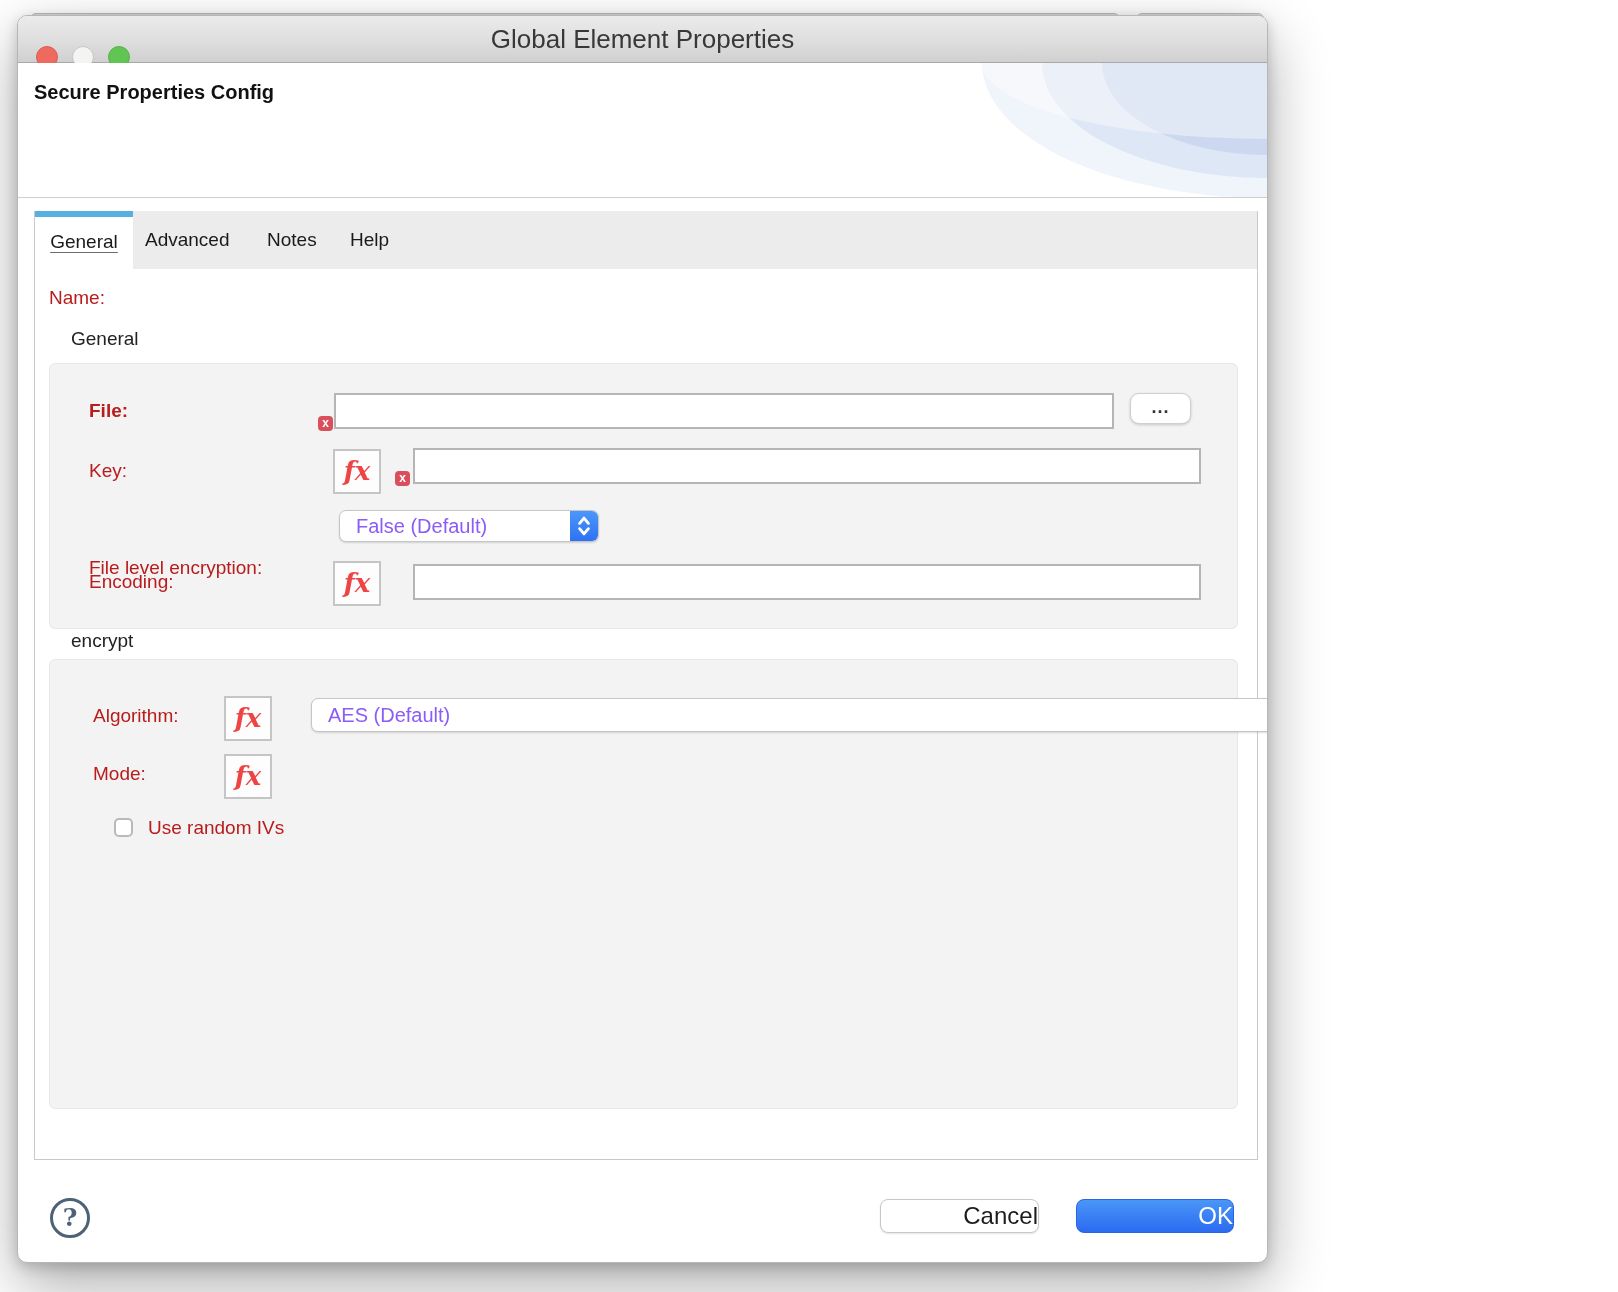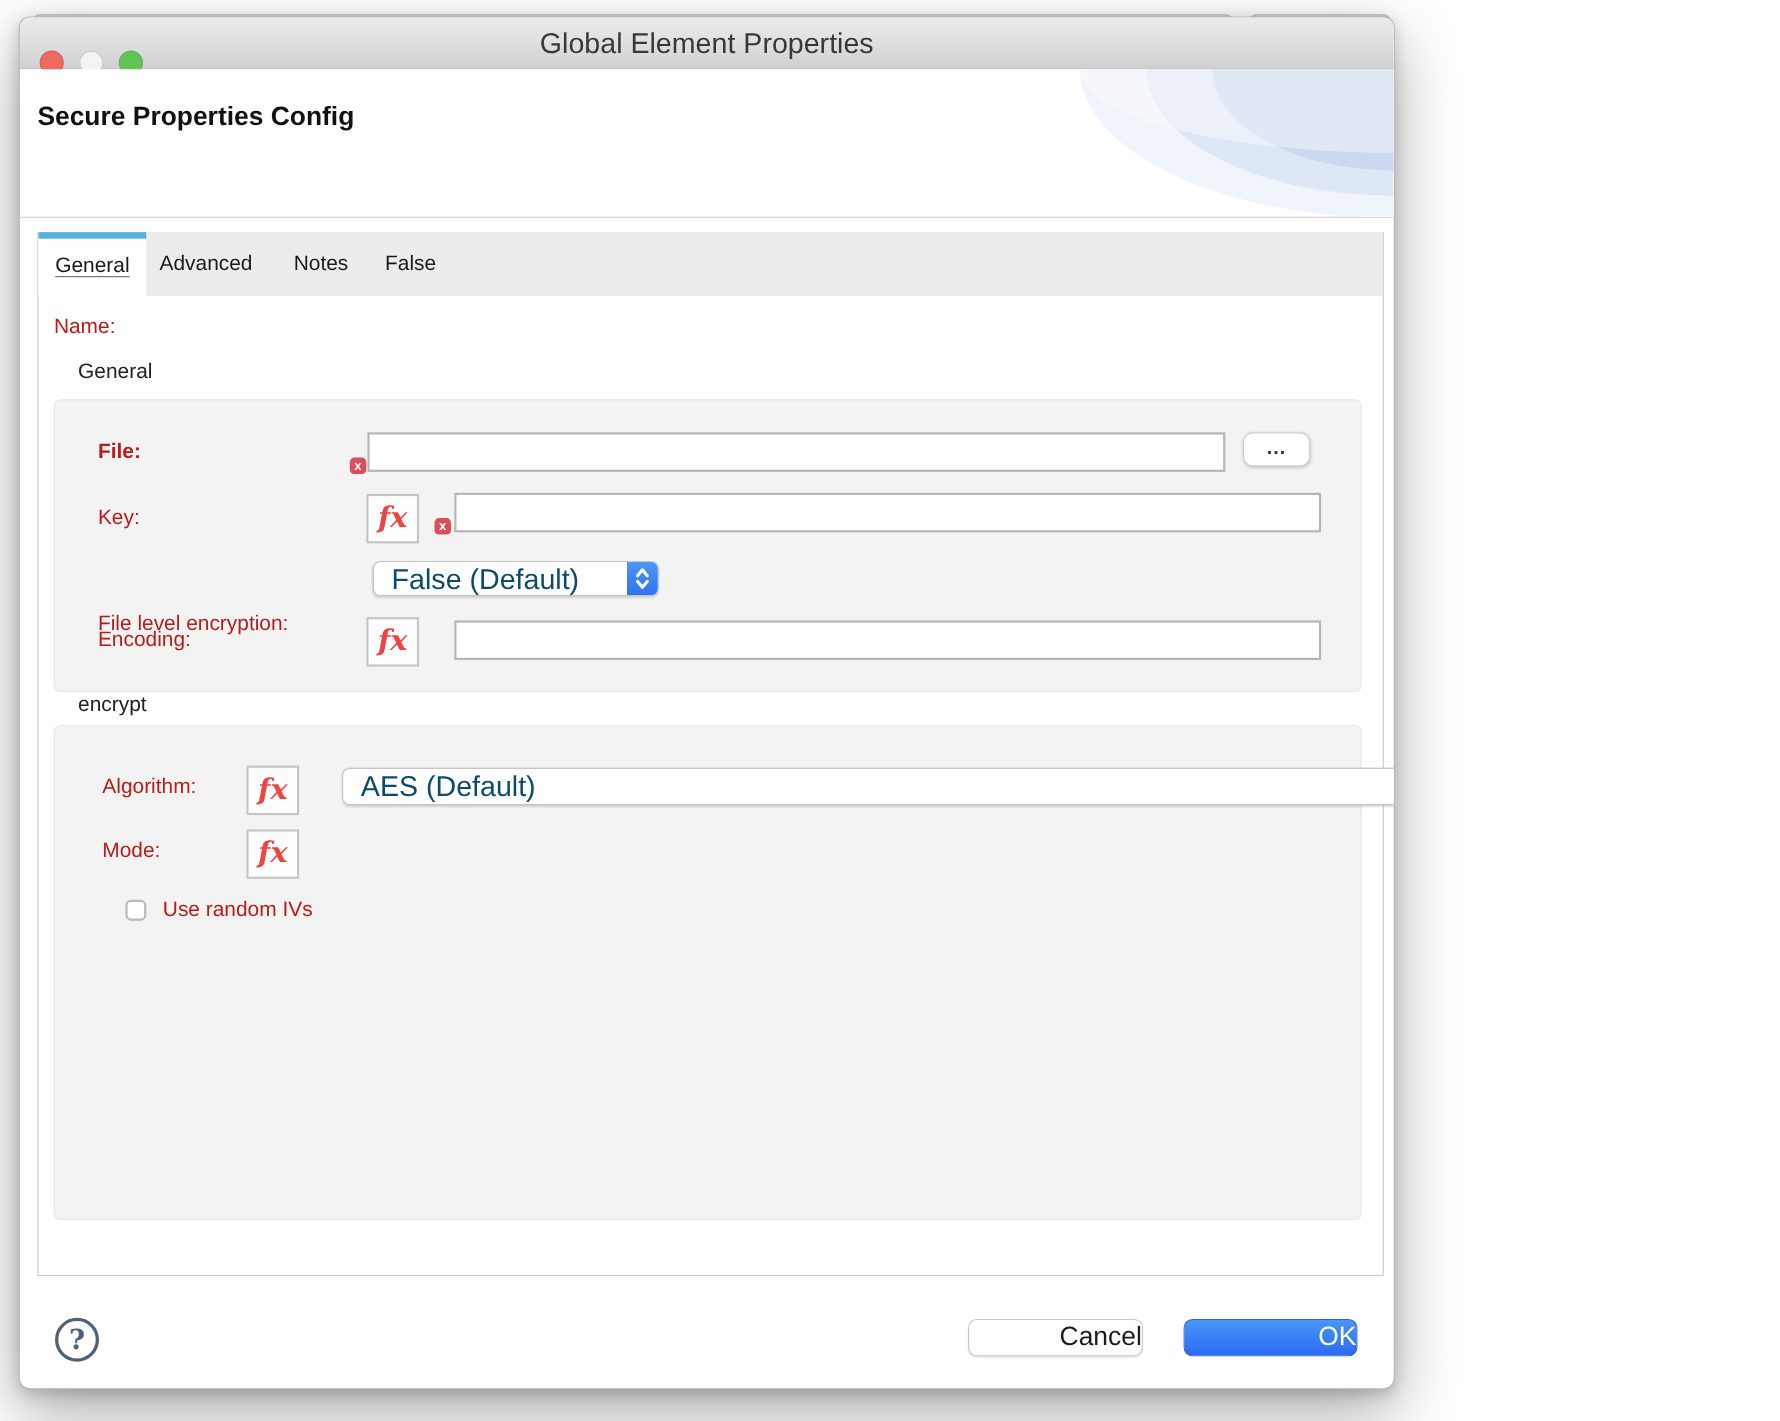--- a/index.html
+++ b/index.html
@@ -24,21 +24,21 @@
   .titlebar .title{position:absolute;left:0;right:0;top:0;height:47px;line-height:47px;text-align:center;
     font-size:26px;font-weight:500;color:#383838;}
   .light{position:absolute;top:30px;width:22px;height:22px;border-radius:50%;box-sizing:border-box;}
   .light.red{left:18px;background:#ee6a5f;border:1px solid #dd5a50;}
   .light.gray{left:54px;background:#f4f4f3;border:1px solid #c8c7c6;}
   .light.green{left:90px;background:#61c554;border:1px solid #55b14a;}
 
   
   .header{position:absolute;left:0;top:47px;width:100%;height:135px;background:#fff;
     border-bottom:1px solid #cfcfcf;box-sizing:border-box;overflow:hidden;}
-  .header .heading{position:absolute;left:16px;top:30px;font-size:24px;font-weight:bold;color:#111;}
+  .header .heading{position:absolute;left:16px;top:18px;font-size:20px;font-weight:bold;color:#111;}
   .swoosh{position:absolute;top:0;right:0;}
   .swoosh.l1{width:285px;height:135px;background:#f0f4fb;border-bottom-left-radius:100% 100%;}
   .swoosh.l2{width:225px;height:115px;background:#dee7f6;border-bottom-left-radius:100% 100%;}
   .swoosh.l3{width:165px;height:92px;background:#cbd8ef;border-bottom-left-radius:100% 100%;}
   .swoosh.l4{width:285px;height:76px;background:rgba(255,255,255,.40);border-bottom-left-radius:100% 100%;}
 
   
   .tabfolder{position:absolute;left:16px;top:195px;width:1224px;height:949px;background:#fff;
     border-left:1px solid #c9c9c9;border-right:1px solid #c9c9c9;border-bottom:1px solid #c9c9c9;
     box-sizing:border-box;}
@@ -64,21 +64,21 @@
   .errbadge{position:absolute;width:15px;height:15px;background:#d94f5c;border-radius:4px;
     color:#fff;font-size:12px;font-weight:bold;text-align:center;line-height:15px;}
 
   .browse{position:absolute;width:61px;height:31px;background:#fff;border:1px solid #cfcfcf;border-radius:9px;
     box-shadow:0 1px 3px rgba(0,0,0,.18);text-align:center;font-size:18px;font-weight:bold;color:#333;
     line-height:26px;letter-spacing:1px;box-sizing:border-box;}
 
   .select{position:absolute;background:#fff;border:1px solid #c6c6c6;border-radius:7px;
     box-shadow:0 1px 2px rgba(0,0,0,.14);box-sizing:border-box;}
   .select .val{position:absolute;left:16px;top:0;bottom:0;display:flex;align-items:center;
-    font-size:26px;color:#0c4a6e;white-space:nowrap;text-align:right;}
+    font-size:20px;color:#8b5cf6;white-space:nowrap;text-align:right;}
   .stepper{position:absolute;right:0;top:0;bottom:0;width:28px;border-radius:0 6px 6px 0;
     background:linear-gradient(180deg,#4b97f9 0%,#2f72f3 100%);}
   .stepper svg{position:absolute;left:2px;top:50%;transform:translateY(-50%);}
 
   .checkbox{position:absolute;width:19px;height:19px;background:#fff;border:2px solid #b9b9b9;
     border-radius:5px;box-sizing:border-box;}
 
   .helpbtn{position:absolute;left:32px;top:1182px;width:40px;height:40px;border-radius:50%;
     border:3px solid #4e6277;box-sizing:border-box;background:#fff;text-align:center;}
   .helpbtn .q{font-family:"DejaVu Serif",serif;font-weight:bold;font-size:25px;color:#4e6277;line-height:34px;}
@@ -115,21 +115,21 @@
       <div class="heading">Secure Properties Config</div>
     </div>
 
     <div class="tabfolder">
       <div class="tabbar">
         <div class="tab-active">
           <span class="lbl">General</span>
         </div>
         <div class="tab advanced">Advanced</div>
         <div class="tab notes">Notes</div>
-        <div class="tab help">False</div>
+        <div class="tab help">Help</div>
       </div>
     </div>
 
     <div class="flabel" style="left:31px;top:271px;">Name:</div>
 
     <div class="grouplabel" style="left:53px;top:312px;">General</div>
     <div class="groupbox" style="left:31px;top:347px;width:1189px;height:266px;"></div>
 
     <div class="flabel" style="left:71px;top:384px;font-weight:bold;">File:</div>
     <div class="errbadge" style="left:300px;top:400px;">x</div>

